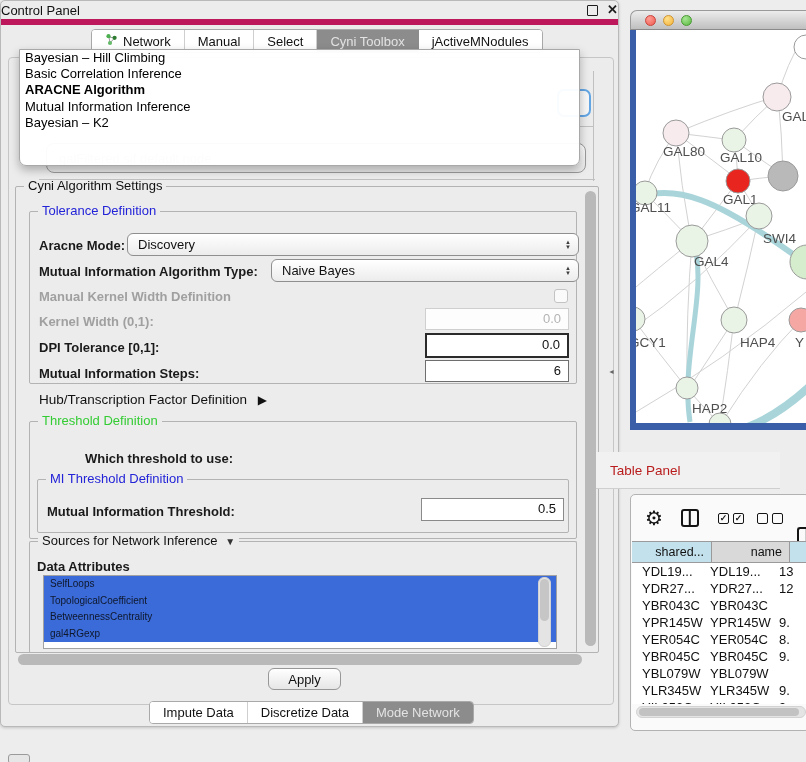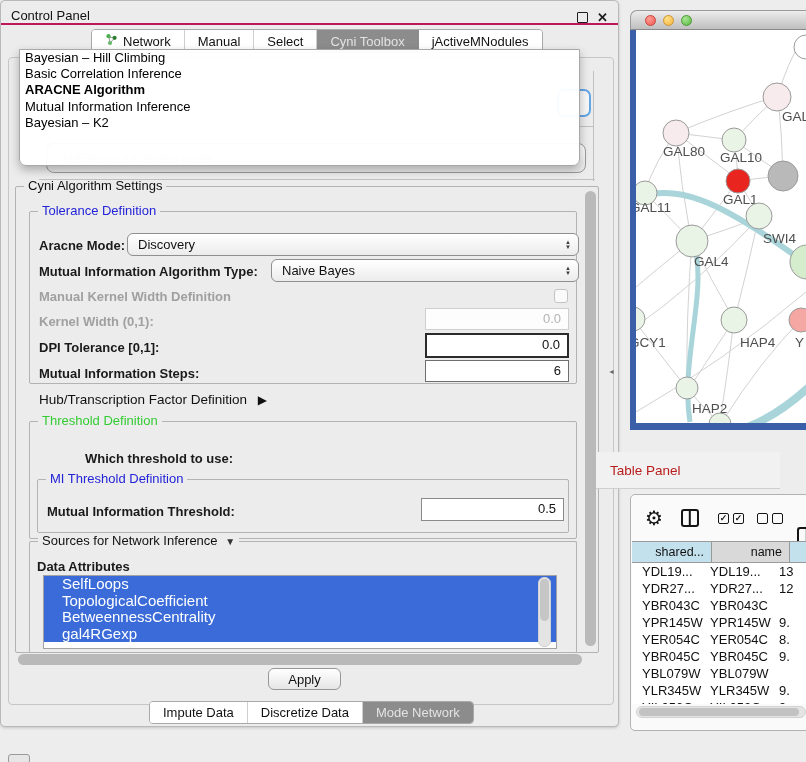--- a/index.html
+++ b/index.html
@@ -2,22 +2,22 @@
 <html><head>
 <meta charset="utf-8">
 <style>
   html,body{margin:0;padding:0}
   body{width:806px;height:762px;position:relative;overflow:hidden;background:#ededed;
        font-family:"Liberation Sans",sans-serif;-webkit-font-smoothing:antialiased;color:#111}
   .abs{position:absolute}
   
   .cp-window{left:0;top:8;width:619px;height:727px;background:#ececec;border:1px solid #b9b9b9;
              border-radius:5px;box-shadow:0 1px 3px rgba(0,0,0,.18);box-sizing:border-box}
-  .cp-titlebar{left:0;top:0;width:100%;height:24px;border-bottom:2px solid #be185d;
-               display:flex;align-items:flex-end;padding:0 10px;box-sizing:border-box;font-size:13px}
+  .cp-titlebar{left:0;top:0;width:100%;height:24px;border-bottom:6px solid #be185d;
+               display:flex;align-items:center;padding:0 0;box-sizing:border-box;font-size:13px}
   .tb-icons{margin-left:auto;display:flex;align-items:center;gap:9px}
   .float-ic{width:9px;height:9px;border:1.6px solid #1d1d1d;border-radius:1px}
   .close-ic{font-size:13px;font-weight:bold;color:#1d1d1d;line-height:10px}
   
   .seg{display:flex;background:#fff;border:1px solid #a9a9a9;border-radius:4px;overflow:hidden}
   .seg .tab{display:flex;align-items:center;gap:5px;padding:0 13px;font-size:13px;
             border-right:1px solid #cfcfcf;white-space:nowrap;color:#111;background:#fff}
   .seg .tab:last-child{border-right:none}
   .seg .tab.sel{background:#8c8c8c;color:#e3e3e3;border-right-color:#8c8c8c}
   
@@ -50,21 +50,21 @@
           display:flex;flex-direction:column;align-items:center;color:#3c3c3c}
   .arrows span{font-size:6px;line-height:5px}
   .tinput{box-sizing:border-box;background:#fff;font-size:13px;text-align:right;
           padding:2px 7px;overflow:hidden;white-space:nowrap}
   .checkbox{box-sizing:border-box;border:1px solid #c3c3c3;border-radius:3px;background:#fafafa}
   
   .sb-thumb{background:#b9b9b9;border-radius:6px}
   .sb-track{background:#e4e4e4;border:1px solid #d2d2d2;border-radius:6px;box-sizing:border-box}
   
   .attr-list{background:#fff;border:1px solid #a2a2a2;box-sizing:border-box;overflow:hidden}
-  .attr-item{font-size:15px;line-height:16.5px;padding-left:18px;color:#ffffff}
+  .attr-item{font-size:10px;line-height:16.5px;padding-left:6px;color:#0f172a}
   
   .btn{display:flex;align-items:center;justify-content:center;border:1px solid #979797;border-radius:6px;
        background:linear-gradient(#ffffff,#e6e6e6);font-size:13px;box-sizing:border-box}
   
   .net-titlebar{left:630px;top:10px;width:176px;height:20px;border-top-left-radius:7px;
                 background:linear-gradient(#ececec,#bfbfbf);border:1px solid #9a9a9a;border-right:none;
                 border-bottom-color:#8a8a8a;display:flex;align-items:center;gap:7px;padding-left:14px;box-sizing:border-box}
   .tl{width:11px;height:11px;border-radius:50%;box-sizing:border-box}
   .net-frame{left:630px;top:30px;width:176px;height:400px;background:#3a5ea8;box-sizing:border-box}
   .net-canvas{left:636px;top:30px;width:170px;height:393px;background:#fff;overflow:hidden}

